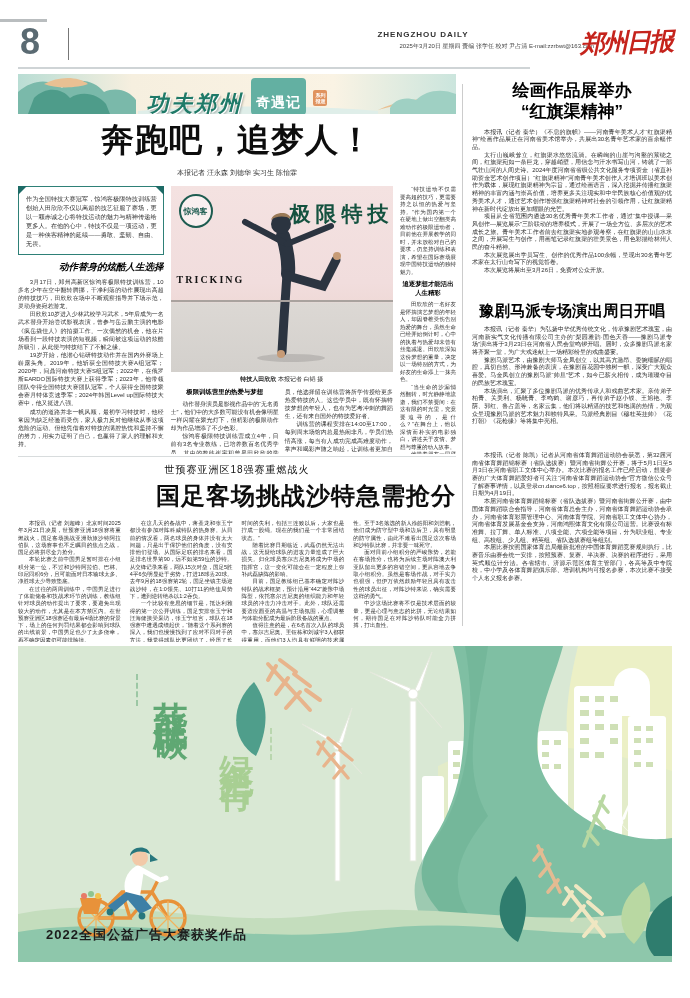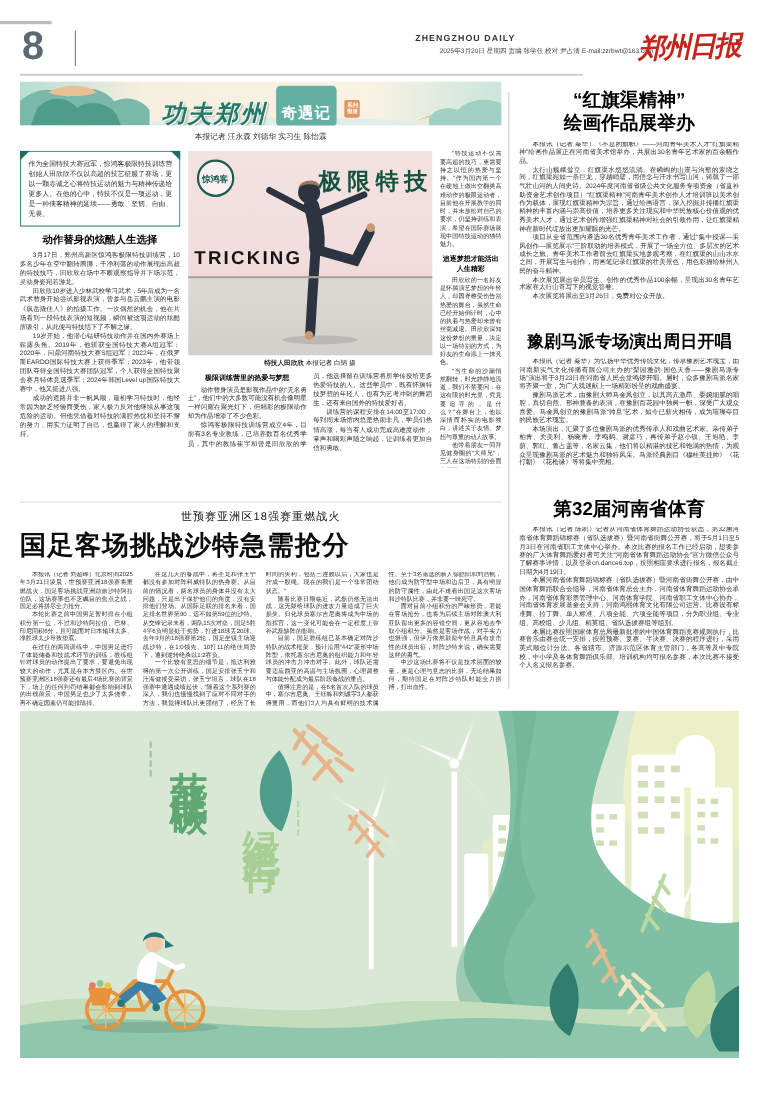--- a/index.html
+++ b/index.html
@@ -38,48 +38,48 @@
   .headline { text-align:center; font-size:33px; font-weight:bold; color:#0d0d0d; letter-spacing:1px; margin-top:4px; }
   .byline { text-align:center; font-size:7px; color:#333; margin-top:5px; }
   .feature-body { display:flex; gap:7px; margin-top:8px; height:288px; }
   .fcol1 { width:148px; height:288px; overflow:hidden; }
   .fcol2 { width:226px; height:288px; overflow:hidden; }
   .fcol3 { width:57px; height:288px; overflow:hidden; }
   .intro-box { position:relative; border:1px solid #2e8077; padding:7px 6px 6px 7px; margin-bottom:6px; }
   .intro-box:before { content:""; position:absolute; left:-1px; top:-1px; border-style:solid; border-width:9px 9px 0 0; border-color:#1d6b66 transparent transparent transparent; }
   .intro-box:after { content:""; position:absolute; right:-1px; top:-1px; border-style:solid; border-width:0 9px 9px 0; border-color:transparent #1d6b66 transparent transparent; }
   .intro-text { font-size:6.2px; line-height:9px; color:#333; text-align:justify; }
-  .subhead { text-align:center; font-weight:bold; color:#000; font-size:9.5px; margin:5px 0 4px; }
+  .subhead { text-align:right; font-weight:bold; color:#000; font-size:9.5px; margin:5px 0 4px;font-style:italic; }
   .subhead-sm { text-align:center; font-weight:bold; color:#000; font-size:6.4px; margin:4px 0 3px; }
   .para, .news p { font-size:5.9px; line-height:8.1px; color:#2e2e2e; text-align:justify; text-indent:2em; }
   .fcol3 p { font-size:5.5px; line-height:7.5px; }
 
   
   .photo { position:relative; width:226px; height:186px; background:linear-gradient(#f4e2e1 0%,#f1dddd 52%,#efdad8 62%,#dcd8d4 63%,#d3d0cc 100%); overflow:hidden; }
   .photo .skirt { position:absolute; left:0; top:114px; width:100%; height:2px; background:#a9a29e; }
   .wall-cn { position:absolute; right:3px; top:14px; font-size:21px; font-weight:bold; color:#14523f; letter-spacing:5px; font-family:"Liberation Serif","DejaVu Serif",serif;text-align:right; }
-  .wall-en { position:absolute; left:6px; top:88px; font-size:17px; font-weight:bold; color:#141414; letter-spacing:2px; font-family:Liberation Sans, sans-serif; }
+  .wall-en { position:absolute; left:6px; top:88px; font-size:10px; font-weight:bold; color:#141414; letter-spacing:2px; font-family:Liberation Serif, serif; }
   .logo-circle { position:absolute; left:8px; top:8px; width:34px; height:34px; border:2px solid #1d5c50; border-radius:50%; background:rgba(255,255,255,.5); }
   .logo-circle span { position:absolute; left:0; right:0; top:10px; text-align:center; font-size:8px; font-weight:bold; color:#1d5c50; }
   .photo-caption { text-align:center; font-size:6px; color:#222; margin:3px 0 4px; }
   .photo-caption b { font-weight:bold; }
   .twocol { column-count:2; column-gap:6px; height:84px; overflow:hidden; }
 
   
   .sb-title { text-align:center; font-weight:bold; color:#000; line-height:1.25; }
   .sb-title.t1 { font-size:17px; }
   .sb-title.t2 { font-size:15.5px; margin-top:14px; }
   .sb-title.t3 { font-size:17px; margin-top:14px; }
   .sb-body { margin-top:6px; overflow:hidden; }
   .sb-body p { font-size:6px; line-height:7.7px; }
   .sb-a { height:158px; } .sb-b { height:112px; } .sb-c { height:150px; }
 
   
   .kicker { text-align:center; font-size:10px; color:#111; letter-spacing:1px; }
-  .fb-headline { text-align:left; font-size:24px; font-weight:bold; color:#0d0d0d; margin-top:3px; letter-spacing:1px; }
+  .fb-headline { text-align:right; font-size:24px; font-weight:bold; color:#0d0d0d; margin-top:3px; letter-spacing:1px; }
   .fb-body { margin-top:8px; column-count:4; column-gap:9px; height:136px; overflow:hidden; }
   .fb-body p { font-size:5.5px; line-height:7.3px; }
 
   
   .ad svg { position:absolute; left:0; top:0; }
   .slogan { position:absolute; writing-mode:vertical-rl; text-orientation:upright; font-weight:bold; letter-spacing:8px; font-family:"Liberation Sans","DejaVu Sans",sans-serif; }
   .slogan-1 { left:118px; top:28px; font-size:34px; color:#5fa873; border-left:2px dashed #9cc7a4; padding-left:10px; }
   .slogan-2 { left:196px; top:82px; font-size:34px; color:#a8cf93; border-right:2px dashed #b9d6ae; padding-right:10px; }
   .ad-caption { position:absolute; left:28px; bottom:18px; font-size:13px; font-weight:bold; color:#1c1c1c; letter-spacing:1px; }
 </style>
@@ -113,20 +113,21 @@
       <div class="banner-title">
         <span class="kungfu">功夫郑州</span>
         <span class="qyj">奇遇记</span>
         <span class="badge">
           <span>系列</span><br>
           <span>报道</span>
         </span>
       </div>
     </div>
 
+    <h1 class="headline">奔跑吧，追梦人！</h1>
     <div class="byline">本报记者 汪永森 刘德华 实习生 陈怡霖</div>
 
     <div class="feature-body">
       <div class="fcol1">
         <div class="intro-box">
           <div class="intro-text">作为全国特技大赛冠军，惊鸿客极限特技训练营创始人田欣欣不仅以高超的技艺征服了赛场，更以一颗赤诚之心将特技运动的魅力与精神传递给更多人。在他的心中，特技不仅是一项运动，更是一种侠客精神的延续——勇敢、坚韧、自由、无畏。</div>
         </div>
         <div class="subhead">动作替身的炫酷人生选择</div>
         <div class="news">
             <p>3月17日，郑州高新区惊鸿客极限特技训练营，10多名少年在空中翻转腾挪，干净利落的动作展现出高超的特技技巧，田欣欣在场中不断观察指导并下场示范，灵动身姿宛若游龙。</p>
@@ -184,40 +185,39 @@
             <p>他带着朋友一同拜见健身圈的“大师兄”，三人在这场特别的会面中携手、引体向上、倒勾摔——用最朴素的力量表达着对生命的热爱，视频中短暂寻回曾经充满活力的模样。这段视频引发网友的强烈共鸣，为田欣欣的善举点赞，也为好友对特技的那份坚毅不屈所感动。</p>
           </div>
       </div>
     </div>
   </div>
 
   <div class="v-divider"></div>
 
   <div class="sidebar">
     <div class="sb-title t1">
+      <div>绘画作品展举办</div>
       <div>“红旗渠精神”</div>
-      <div>绘画作品展举办</div>
     </div>
     <div class="sb-body sb-a news">
         <p>本报讯（记者 秦华）《不息的旗帜》——河南青年美术人才“红旗渠精神”绘画作品展正在河南省美术馆举办，共展出30名青年艺术家的百余幅作品。</p>
         <p>太行山巍峨耸立，红旗渠水悠悠流淌。在嶙峋的山崖与沟壑的萦绕之间，红旗渠宛如一条巨龙，穿越峭壁，用信念与汗水书写山河，铸就了一部气壮山河的人间史诗。2024年度河南省省级公共文化服务专项资金（省直补助资金艺术创作项目）“红旗渠精神”河南青年美术创作人才培训班以美术创作为载体，展现红旗渠精神为宗旨，通过绘画语言，深入挖掘并传播红旗渠精神的丰富内涵与崇高价值，培养更多关注现实和中华民族核心价值观的优秀美术人才，通过艺术创作增强红旗渠精神对社会的引领作用，让红旗渠精神在新时代绽放出更加耀眼的光芒。</p>
         <p>项目从全省范围内遴选30名优秀青年美术工作者，通过“集中授课—采风创作—展览展示”三阶联动的培养模式，开展了一场全方位、多层次的艺术成长之旅。青年美术工作者前去红旗渠实地参观考察，在红旗渠的山山水水之间，开展写生与创作，用画笔记录红旗渠的壮美景色，用色彩描绘林州人民的奋斗精神。</p>
         <p>本次展览展出学员写生、创作的优秀作品100余幅，呈现出30名青年艺术家在太行山奇写下的视觉答卷。</p>
         <p>本次展览将展出至3月26日，免费对公众开放。</p>
       </div>
 
     <div class="sb-title t2">豫剧马派专场演出周日开唱</div>
     <div class="sb-body sb-b news">
         <p>本报讯（记者 秦华）为弘扬中华优秀传统文化，传承豫剧艺术瑰宝，由河南新实气文化传播有限公司主办的“梨园雅韵·国色天香——豫剧马派专场”演出将于3月23日在河南省人民会堂鸣锣开唱。届时，众多豫剧马派名家将齐聚一堂，为广大戏迷献上一场精彩纷呈的戏曲盛宴。</p>
         <p>豫剧马派艺术，由豫剧大师马金凤创立，以其高亢激昂、委婉细腻的唱腔，真切自然、形神兼备的表演，在豫剧百花园中独树一帜，深受广大观众喜爱。马金凤创立的豫剧马派“帅旦”艺术，如今已薪火相传，成为璀璨夺目的民族艺术瑰宝。</p>
         <p>本场演出，汇聚了多位豫剧马派的优秀传承人和戏曲艺术家。亲传弟子柏青、关美利、杨晓青、李鸣鹤、谢彦巧，再传弟子赵小钗、王旭艳、李荫、郭红、鲁占盖等，名家云集，他们将以精湛的技艺和饱满的热情，为观众呈现豫剧马派的艺术魅力和独特风采。马派经典剧目《穆桂英挂帅》《花打朝》《花枪缘》等将集中亮相。</p>
       </div>
 
     <div class="sb-title t3">
-      <div>第32届河南省体育</div>
     </div>
     <div class="sb-body sb-c news">
         <p>本报讯（记者 陈凯）记者从河南省体育舞蹈运动协会获悉，第32届河南省体育舞蹈锦标赛（省队选拔赛）暨河南省街舞公开赛，将于5月1日至5月3日在河南省职工文体中心举办。本次比赛的报名工作已经启动，想要参赛的广大体育舞蹈爱好者可关注“河南省体育舞蹈运动协会”官方微信公众号了解赛事详情，以及登录cn.dance6.top，按照相应要求进行报名，报名截止日期为4月19日。</p>
         <p>本届河南省体育舞蹈锦标赛（省队选拔赛）暨河南省街舞公开赛，由中国体育舞蹈联合会指导，河南省体育总会主办，河南省体育舞蹈运动协会承办，河南省体育彩票管理中心、河南体育学院、河南省职工文体中心协办，河南省体育发展基金会支持，河南鸿熙体育文化有限公司运营。比赛设有标准舞、拉丁舞、单人标准、八项全能、六项全能等项目，分为职业组、专业组、高校组、少儿组、精英组、省队选拔赛组等组别。</p>
         <p>本届比赛按照国家体育总局最新批准的中国体育舞蹈竞赛规则执行，比赛音乐由赛会统一安排，按照预赛、复赛、半决赛、决赛的程序进行，采用英式顺位计分法。各省辖市、济源示范区体育主管部门，各高等及中专院校，中小学及各体育舞蹈俱乐部、培训机构均可报名参赛，本次比赛不接受个人名义报名参赛。</p>
       </div>
   </div>
 
   <div class="football">
     <div class="kicker">世预赛亚洲区18强赛重燃战火</div>
@@ -384,15 +384,16 @@
         <path d="M132,208 L140,214 L132,216 Z" fill="#27777d"></path>
         <path d="M118,220 C108,226 104,238 108,248 L122,250 L126,224 Z" fill="#ffffff"></path>
         <path d="M120,222 L142,234 L148,232" stroke="#ffffff" stroke-width="5" fill="none" stroke-linecap="round"></path>
         <path d="M108,246 L124,250 L134,262 L122,268 L110,254 L96,266 L90,260 Z" fill="#3d7fa6"></path>
         <circle cx="92" cy="266" r="3.4" fill="#27777d"></circle>
         <circle cx="124" cy="270" r="3.4" fill="#27777d"></circle>
       </g>
     </svg>
     <div class="slogan slogan-1">节能低碳</div>
     <div class="slogan slogan-2">绿色出行</div>
+    <div class="ad-caption">2022全国公益广告大赛获奖作品</div>
   </div>
 
 </div>
 
 </body></html>

